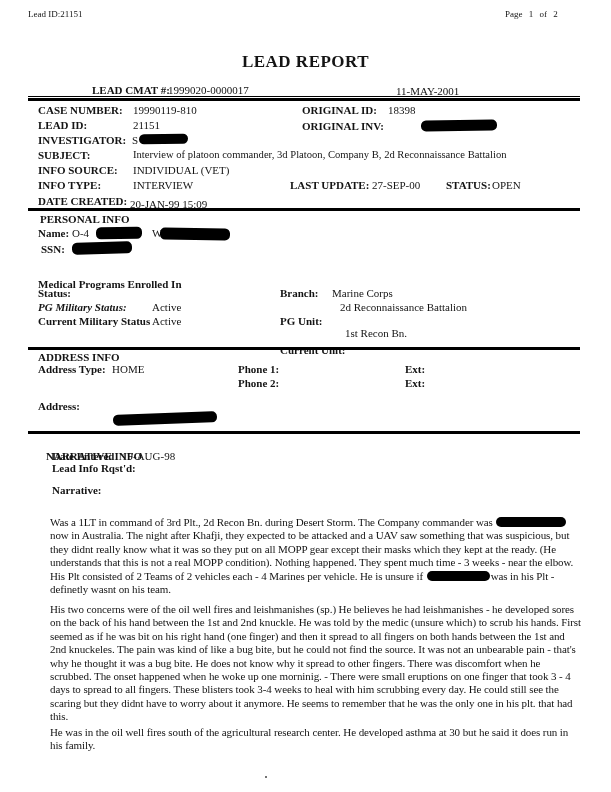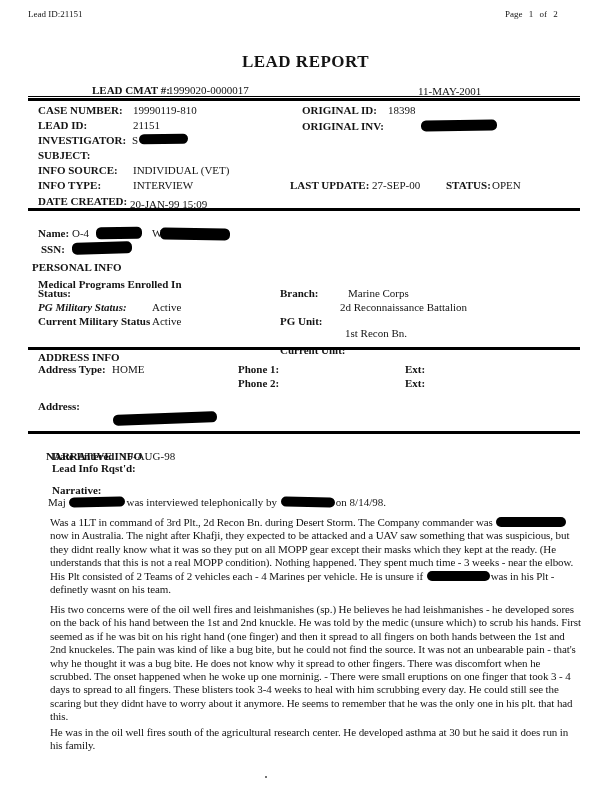--- a/index.html
+++ b/index.html
@@ -26,72 +26,73 @@
 
 <div class="page">
 
   <span class="abs small" style="left:28px;top:9px;">Lead ID:21151</span>
   <span class="abs small pagenum" style="left:505px;top:9px;">Page 1 of 2</span>
 
   <div class="abs title" style="top:52px;">LEAD REPORT</div>
 
   <span class="abs b" style="left:92px;top:84px;">LEAD CMAT #:</span>
   <span class="abs" style="left:168px;top:84px;">1999020-0000017</span>
-  <span class="abs" style="left:418px;top:85px;">11-MAY-2001</span>
+  <span class="abs" style="left:396px;top:85px;">11-MAY-2001</span>
 
   <div class="rule" style="top:96px;height:1px;"></div>
   <div class="rule" style="top:98px;height:3px;"></div>
 
   <span class="abs b" style="left:38px;top:104px;">CASE NUMBER:</span>
   <span class="abs" style="left:133px;top:104px;">19990119-810</span>
   <span class="abs b" style="left:302px;top:104px;">ORIGINAL ID:</span>
   <span class="abs" style="left:388px;top:104px;">18398</span>
 
   <span class="abs b" style="left:38px;top:119px;">LEAD ID:</span>
   <span class="abs" style="left:133px;top:119px;">21151</span>
   <span class="abs b" style="left:302px;top:120px;">ORIGINAL INV:</span>
   <div class="redact abs" style="left:421px;top:120px;width:76px;height:11px;transform:rotate(-.8deg);"></div>
 
   <span class="abs b" style="left:38px;top:134px;">INVESTIGATOR:</span>
   <span class="abs" style="left:132px;top:134px;">S</span>
   <div class="redact abs" style="left:139px;top:134px;width:49px;height:10px;transform:rotate(-1deg);"></div>
 
   <span class="abs b" style="left:38px;top:149px;">SUBJECT:</span>
+  <span class="abs" style="left:133px;top:149px;font-size:10.6px;">Interview of platoon commander, 3d Platoon, Company B, 2d Reconnaissance Battalion</span>
 
   <span class="abs b" style="left:38px;top:164px;">INFO SOURCE:</span>
   <span class="abs" style="left:133px;top:164px;">INDIVIDUAL (VET)</span>
 
   <span class="abs b" style="left:38px;top:179px;">INFO TYPE:</span>
   <span class="abs" style="left:133px;top:179px;">INTERVIEW</span>
   <span class="abs b" style="left:290px;top:179px;">LAST UPDATE:</span>
   <span class="abs" style="left:372px;top:179px;">27-SEP-00</span>
   <span class="abs b" style="left:446px;top:179px;">STATUS:</span>
   <span class="abs" style="left:492px;top:179px;">OPEN</span>
 
   <span class="abs b" style="left:38px;top:195px;">DATE CREATED:</span>
   <span class="abs" style="left:130px;top:198px;">20-JAN-99 15:09</span>
 
   <div class="rule" style="top:208px;height:3px;"></div>
 
-  <span class="abs b" style="left:32px;top:213px;margin-top:48px;">PERSONAL INFO</span>
+  <span class="abs b" style="left:40px;top:213px;">PERSONAL INFO</span>
 
   <span class="abs b" style="left:38px;top:227px;">Name:</span>
   <span class="abs" style="left:72px;top:227px;">O-4</span>
   <div class="redact abs" style="left:96px;top:227px;width:46px;height:12px;transform:rotate(-1deg);"></div>
   <span class="abs" style="left:152px;top:227px;">W</span>
   <div class="redact abs" style="left:160px;top:228px;width:70px;height:12px;transform:rotate(1deg);"></div>
 
   <span class="abs b" style="left:41px;top:243px;">SSN:</span>
   <div class="redact abs" style="left:72px;top:242px;width:60px;height:12px;transform:rotate(-1.5deg);"></div>
 
   <span class="abs b" style="left:38px;top:278px;">Medical  Programs Enrolled In</span>
 
   <span class="abs b" style="left:38px;top:287px;">Status:</span>
   <span class="abs b" style="left:280px;top:287px;">Branch:</span>
-  <span class="abs" style="left:348px;top:287px;text-align:center;">Marine Corps</span>
+  <span class="abs" style="left:332px;top:287px;text-align:center;">Marine Corps</span>
 
   <span class="abs b" style="left:38px;top:301px;font-style:italic;">PG Military Status:</span>
   <span class="abs" style="left:152px;top:301px;">Active</span>
   <span class="abs b" style="left:280px;top:315px;">PG Unit:</span>
   <span class="abs" style="left:340px;top:301px;">2d Reconnaissance Battalion</span>
 
   <span class="abs b" style="left:38px;top:315px;">Current Military Status</span>
   <span class="abs" style="left:152px;top:315px;">Active</span>
 
   <span class="abs b" style="left:280px;top:344px;">Current Unit:</span>
@@ -115,21 +116,20 @@
   <div class="rule" style="top:431px;height:3px;"></div>
 
   <span class="abs b" style="left:46px;top:450px;">NARRATIVE INFO</span>
 
   <span class="abs b" style="left:52px;top:450px;">Date Entered</span>
   <span class="abs" style="left:122px;top:450px;">19-AUG-98</span>
   <span class="abs b" style="left:52px;top:462px;">Lead Info Rqst'd:</span>
 
   <span class="abs b" style="left:52px;top:484px;">Narrative:</span>
 
-  <div class="abs" style="left:48px;top:496px;"><span>Maj </span><span class="redact inline" style="width:56px;transform:rotate(-1deg);"></span><span>was interviewed telephonically by </span><span class="redact inline" style="width:54px;transform:rotate(1deg);"></span><span>on 8/14/98.</span></div>
 
   <div class="para" style="top:516px;"><span>Was a 1LT in command of 3rd Plt., 2d Recon Bn. during Desert Storm.  The Company commander was </span><span class="redact inline" style="width:70px;"></span> <span>now in Australia. The night after Khafji, they expected to be attacked and a UAV saw something that was suspicious, but they didnt really know what it was so they put on all MOPP gear except their masks which they kept at the ready. (He understands that this is not a real MOPP condition).  Nothing happened.  They spent much time - 3 weeks -  near the elbow.  His Plt consisted of 2 Teams of 2 vehicles each - 4 Marines per vehicle.  He is unsure if </span><span class="redact inline" style="width:63px;"></span><span>was in his Plt - definetly wasnt on his team.</span></div>
 
   <div class="para" style="top:603px;">His two concerns were of the oil well fires and leishmanishes (sp.)  He believes he had leishmanishes - he developed sores on the back of his hand between the 1st and 2nd knuckle.  He was told by the medic (unsure which) to scrub his hands.  First seemed as if he was bit on his right hand (one finger) and then it spread to all fingers on both hands between the 1st and 2nd knuckeles.  The pain was kind of like a bug bite, but he could not find the source.  It was not an unbearable pain - that's why he thought it was a bug bite.  He does not know why it spread to other fingers.   There was discomfort when he scrubbed.  The onset happened when he woke up one morninig.  - There were small eruptions on one finger that took 3 - 4 days to spread to all fingers.   These blisters took 3-4 weeks to heal with him scrubbing every day.  He could still see the scaring but they didnt have to worry about it anymore.  He seems to remember that he was the only one in his plt. that had this.</div>
 
   <div class="para" style="top:726px;">He was in the oil well fires south of the agricultural research center.  He developed asthma at 30 but he said it does run in his family.</div>
 
   <div class="dot" style="left:265px;top:776px;"></div>
 
 </div>

